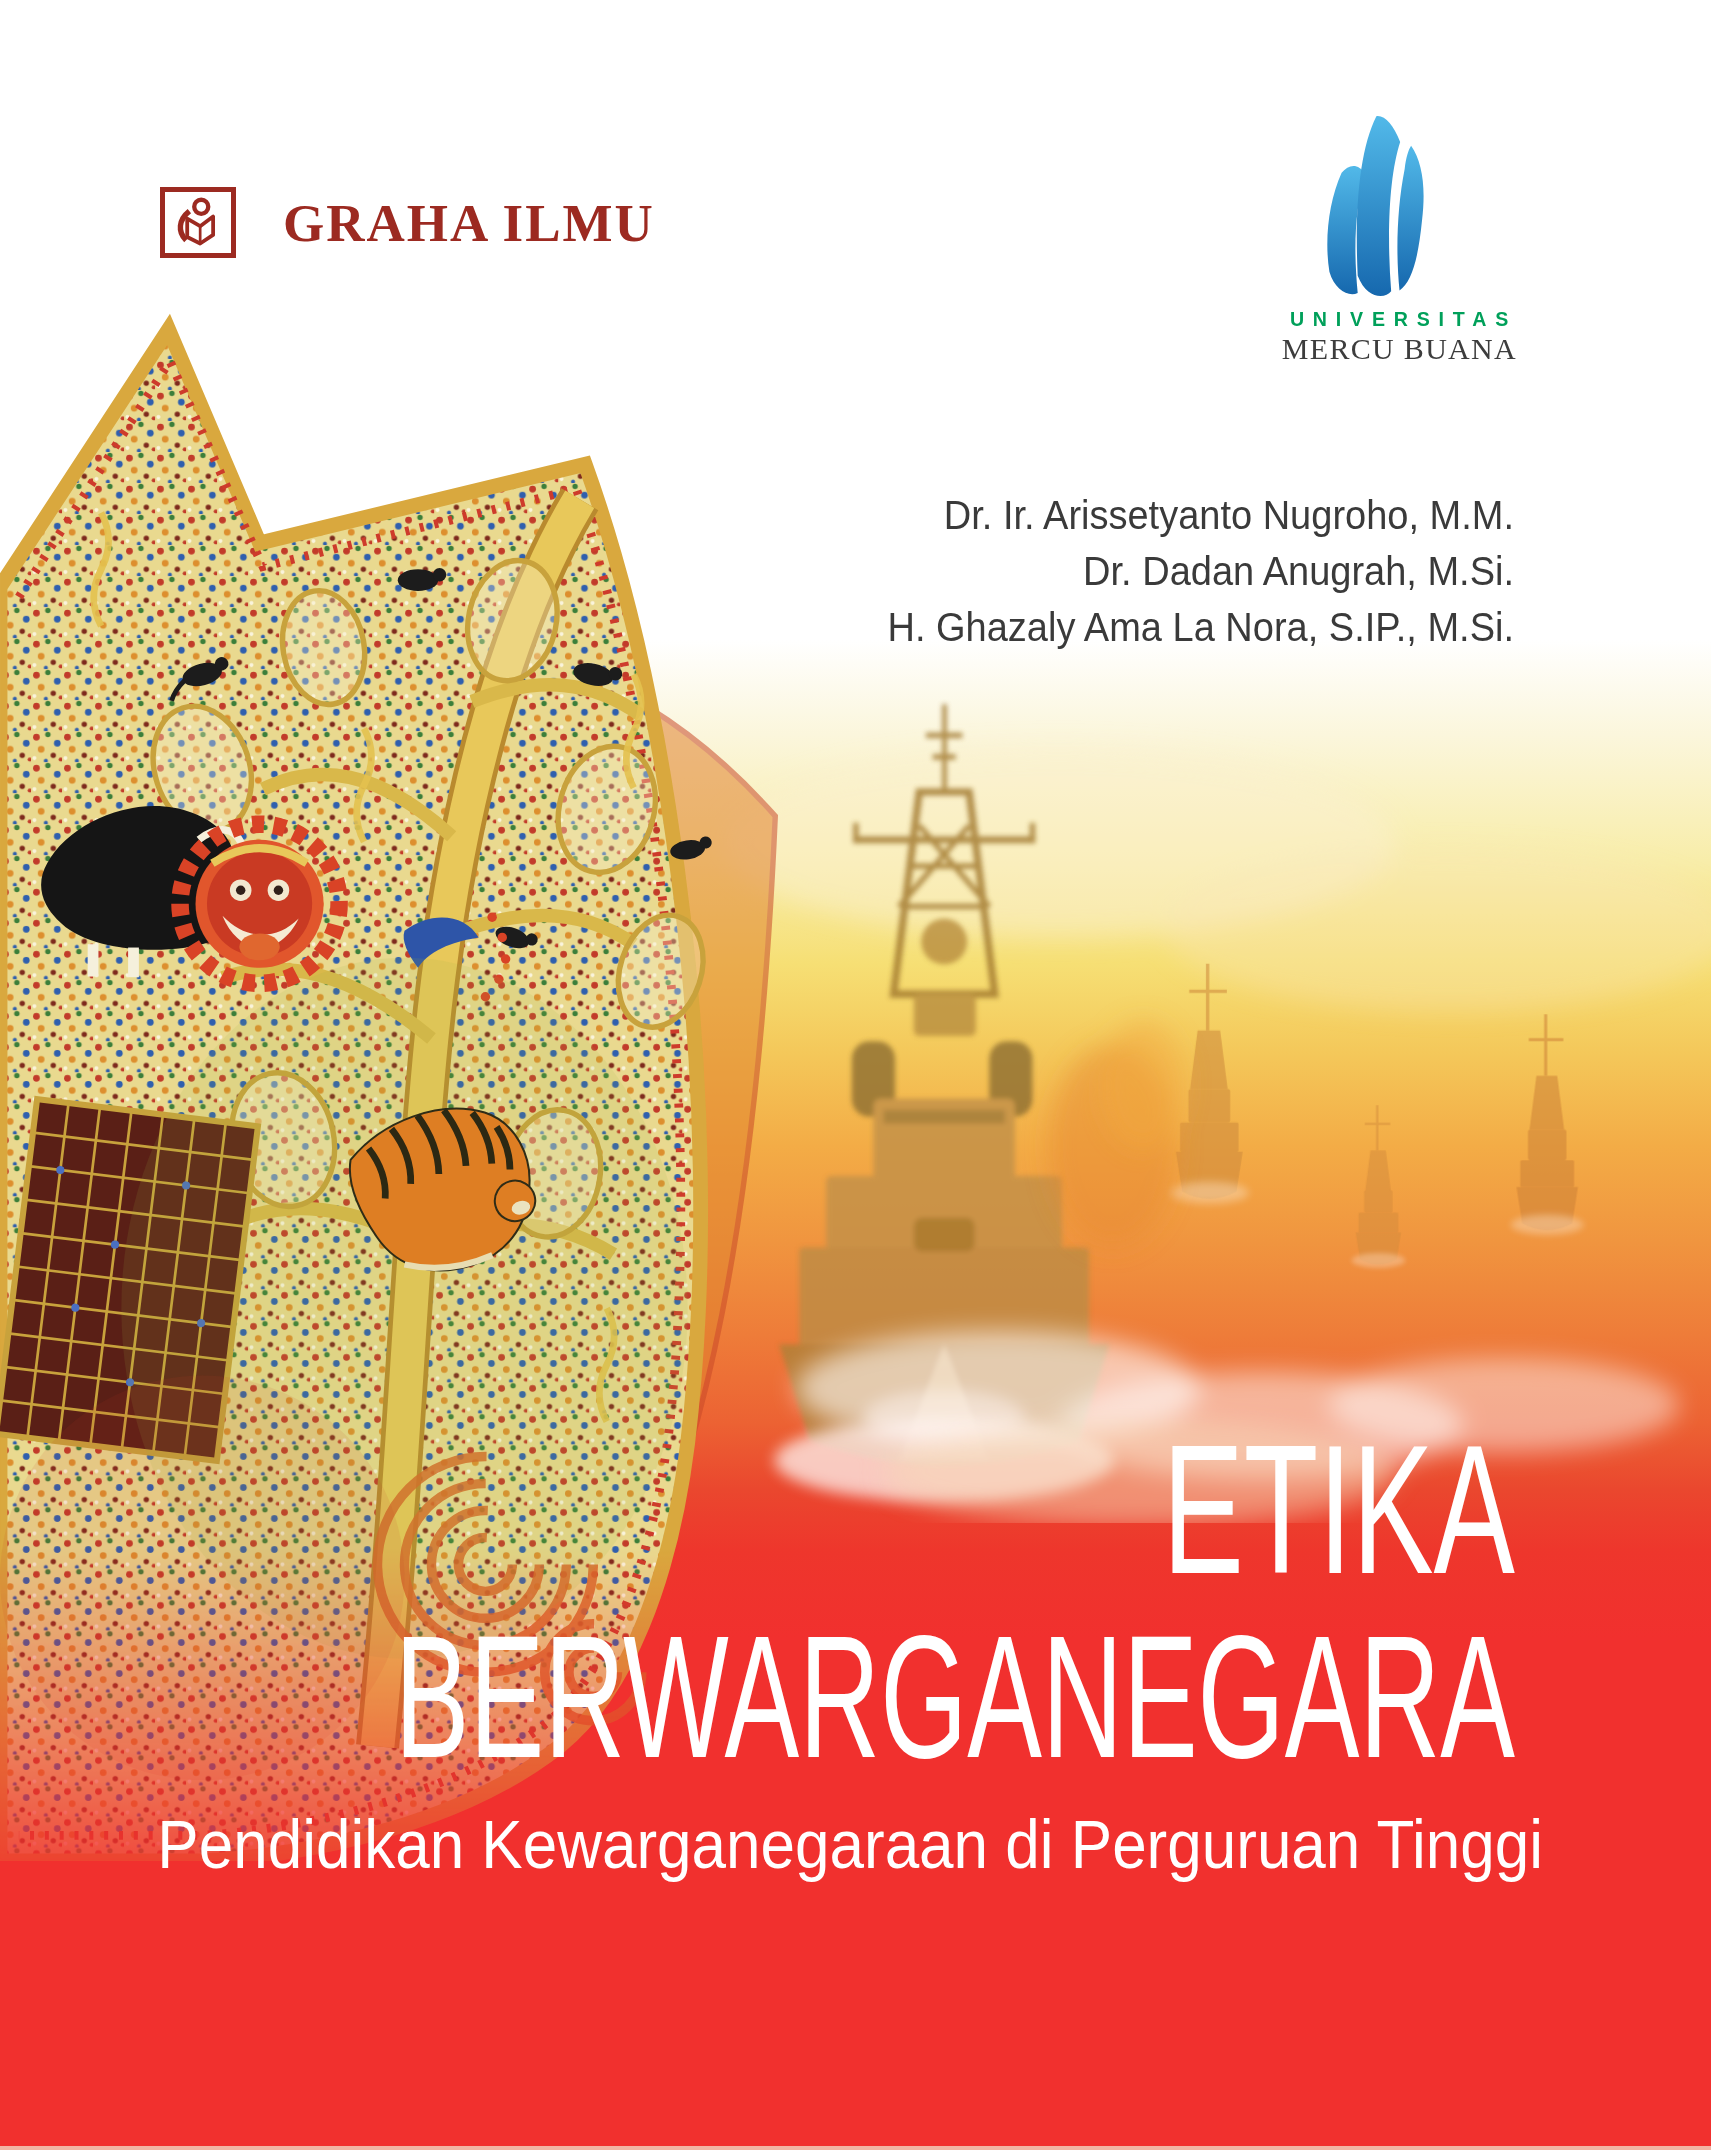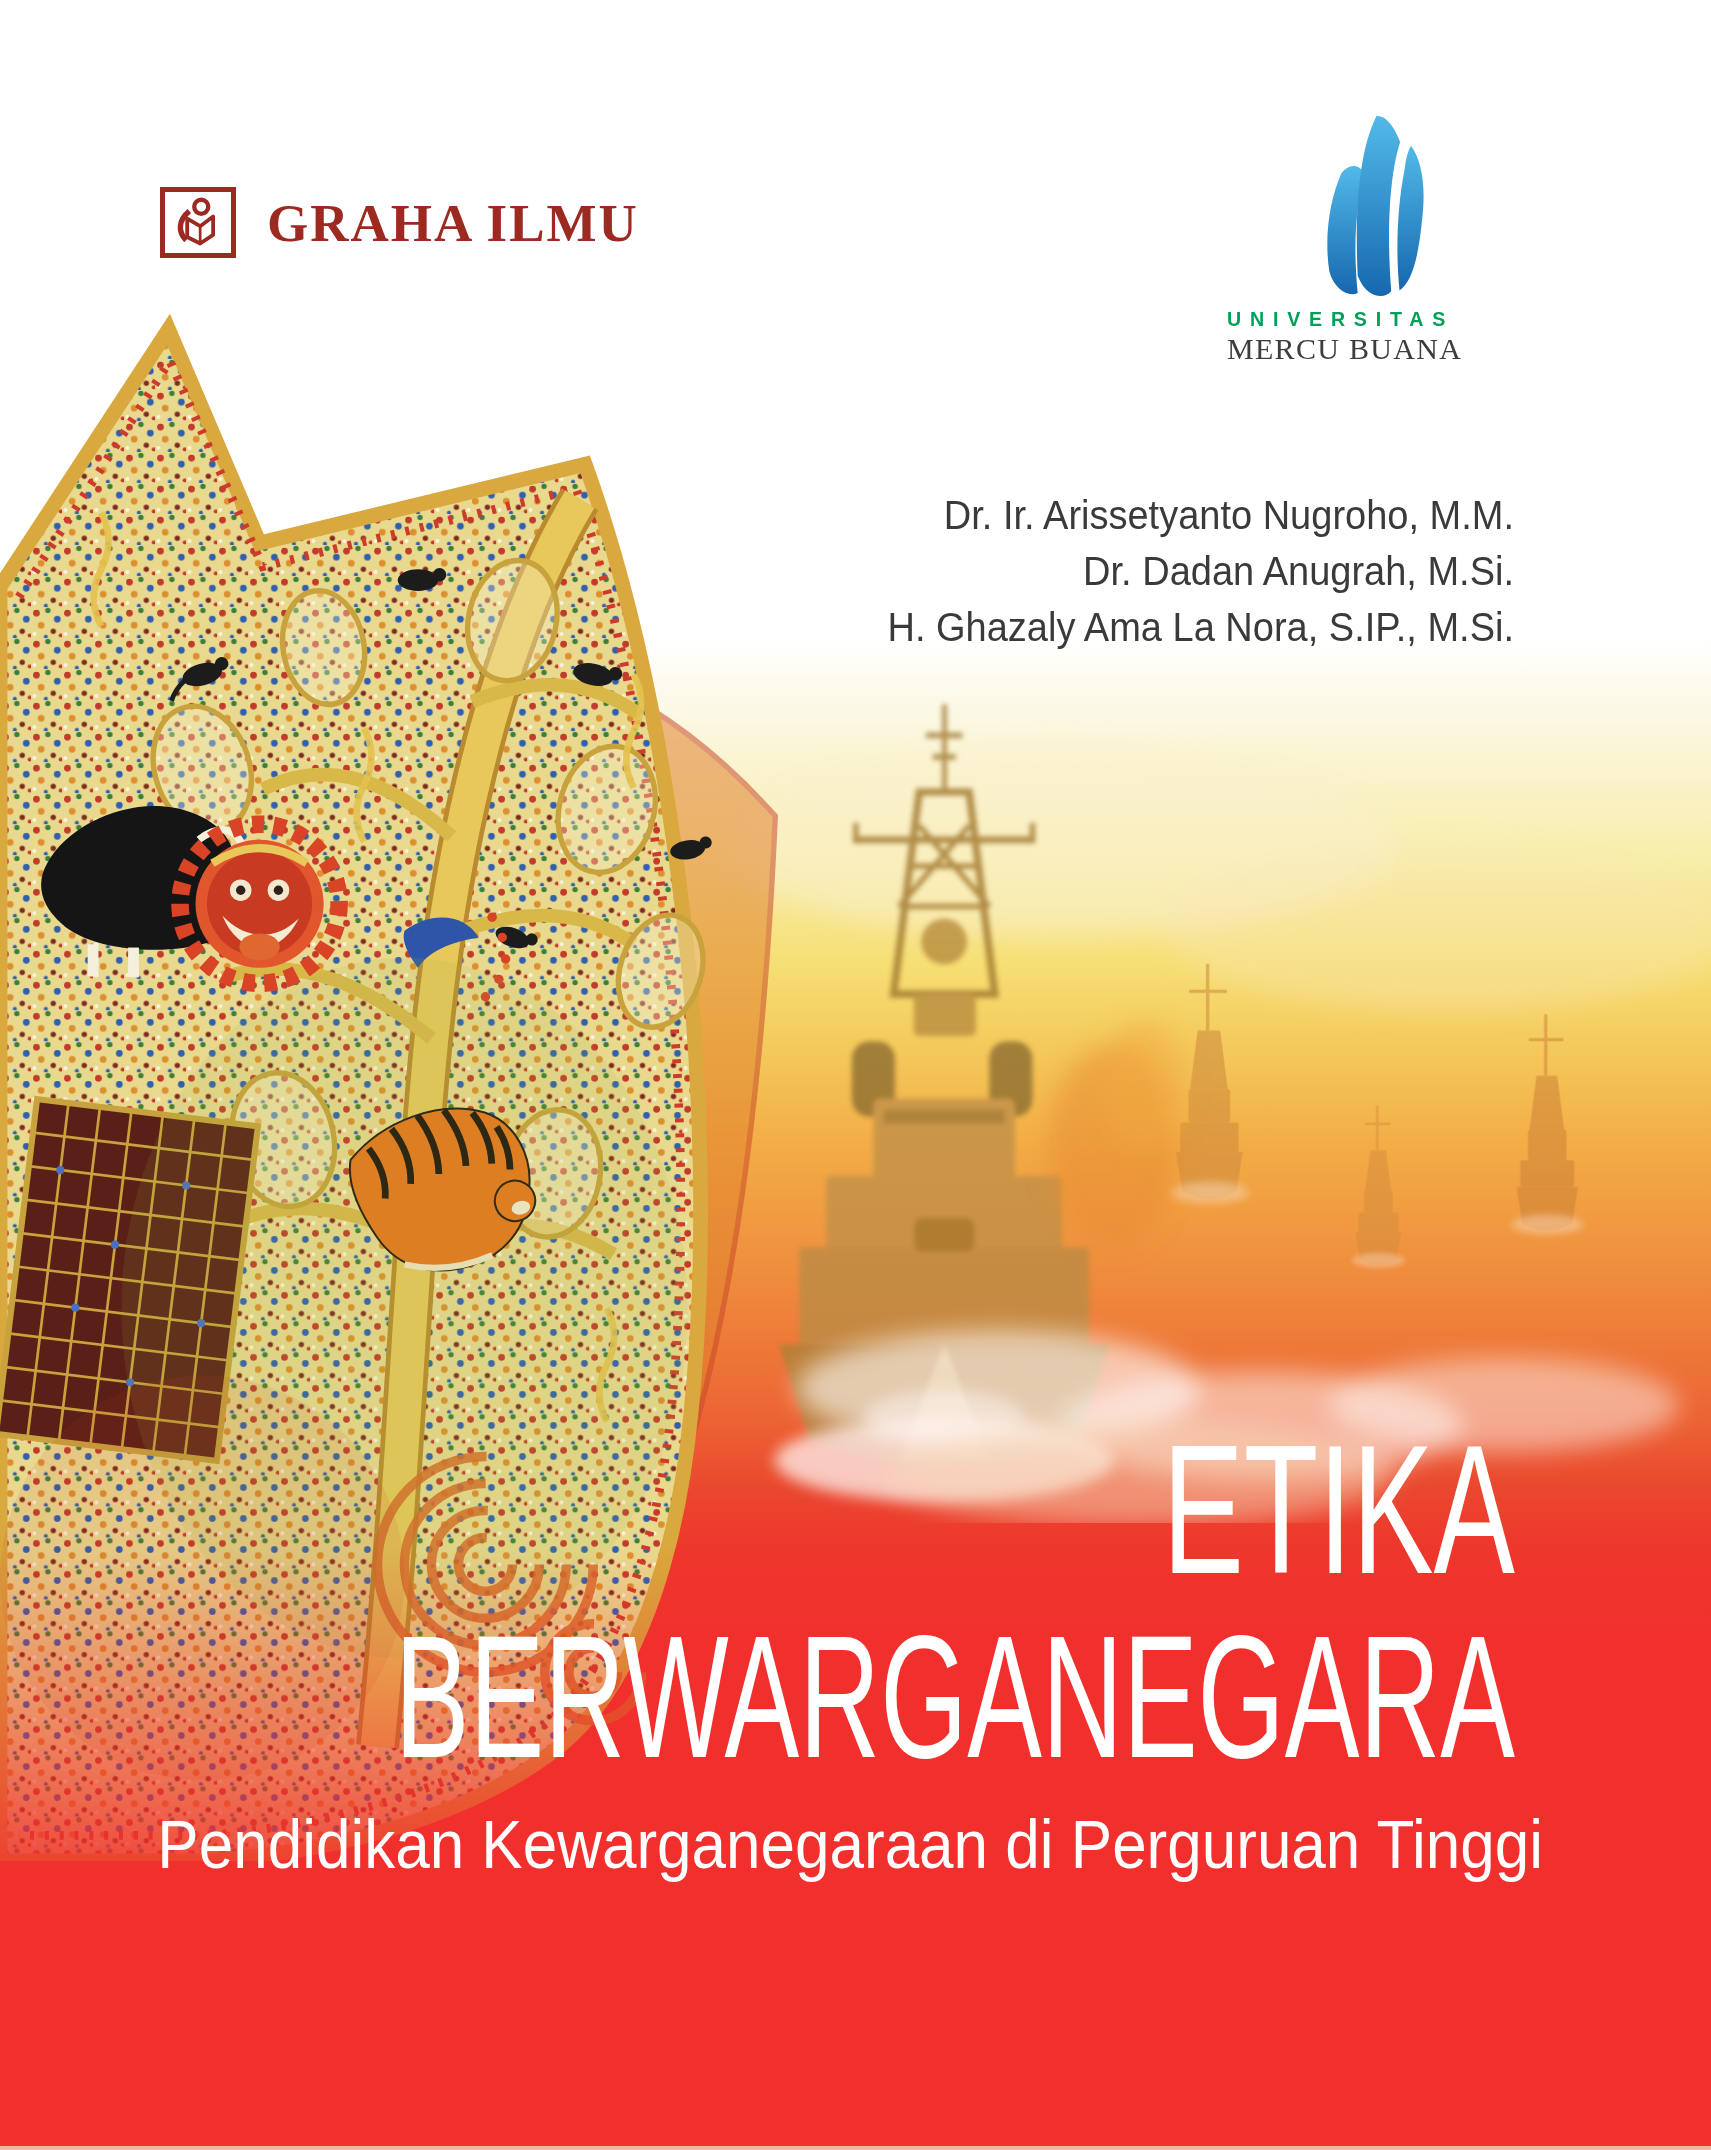--- a/index.html
+++ b/index.html
@@ -11,24 +11,24 @@
     position:absolute;inset:0;
     background:linear-gradient(180deg,
       #ffffff 0px, #ffffff 640px,
       #fbf6dc 735px, #f8eda9 863px, #f6df74 964px,
       #f4c85a 1052px, #f3ac46 1146px, #f0953f 1241px,
       #ee7c39 1335px, #ec6233 1423px, #ea472e 1490px,
       #ee362c 1551px, #f1302e 1638px, #f1302e 2151px);
   }
   .fleet{position:absolute;left:708px;top:674px;width:1004px;height:849px;}
   .artwork{position:absolute;left:0;top:297px;width:809px;height:1564px;}
-  .publisher{position:absolute;left:160px;top:187px;display:flex;align-items:center;gap:31px;}
+  .publisher{position:absolute;left:160px;top:187px;display:flex;align-items:center;gap:47px;}
   .publisher-box{width:76px;height:71px;border:5.4px solid #9c2a21;background:#fff;display:flex;align-items:center;justify-content:center;box-sizing:border-box;}
   .publisher-name{font-family:"Liberation Serif", serif;font-weight:bold;font-size:53px;letter-spacing:2px;color:#9c2a21;white-space:nowrap;}
-  .univ{position:absolute;left:1227px;top:111px;width:290px;text-align:left;}
+  .univ{position:absolute;left:1227px;top:111px;width:290px;text-align:right;}
   .univ-flames{display:block;margin:0 auto;width:119px;height:193px;}
   .univ-label{margin-top:4px;font-size:19.6px;font-weight:bold;letter-spacing:8.8px;color:#00a05a;white-space:nowrap;}
   .univ-name{margin-top:1.3px;font-family:"Liberation Serif", serif;font-size:30px;letter-spacing:1.3px;color:#3d3d3d;white-space:nowrap;}
   .authors{position:absolute;right:198px;top:487px;text-align:right;color:#3a3a3a;
            font-size:38px;line-height:52px;white-space:nowrap;
            transform:scaleY(1.08);transform-origin:top right;}
   .title-line{position:absolute;color:#ffffff;white-space:nowrap;line-height:1;}
   .title-1{right:197px;top:1418px;font-size:122px;transform:scaleY(1.5);transform-origin:top right;}
   .title-2{right:197px;top:1611px;font-size:112px;transform:scaleY(1.55);transform-origin:top right;}
   .subtitle{position:absolute;right:169px;top:1810px;color:#ffffff;font-size:62px;line-height:1;

